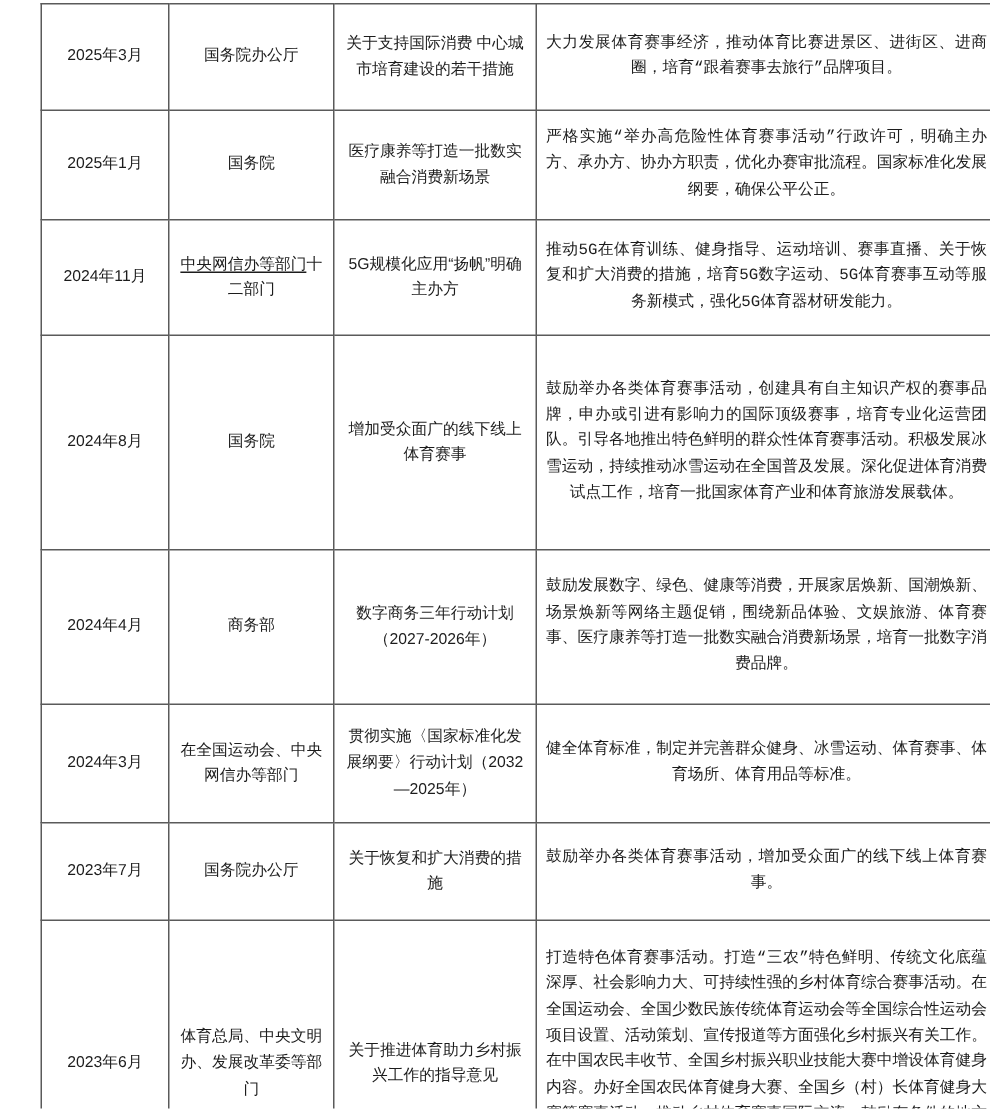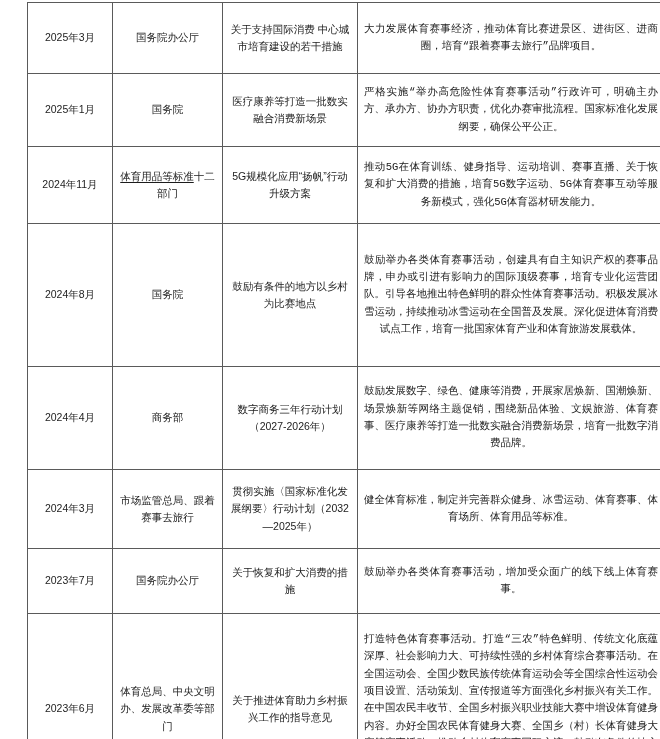--- a/index.html
+++ b/index.html
@@ -106,42 +106,42 @@
 
       <tr data-row="1">
         <td class="cell-date">2025年1月</td>
         <td class="cell-org">国务院</td>
         <td class="cell-doc">医疗康养等打造一批数实融合消费新场景</td>
         <td class="cell-content">严格实施“举办高危险性体育赛事活动”行政许可，明确主办方、承办方、协办方职责，优化办赛审批流程。国家标准化发展纲要，确保公平公正。</td>
       </tr>
 
       <tr data-row="2">
         <td class="cell-date">2024年11月</td>
-        <td class="cell-org"><span class="underlined">体育用品等标准</span><span>十二部门</span></td>
-        <td class="cell-doc">5G规模化应用“扬帆”行动升级方案</td>
+        <td class="cell-org"><span class="underlined">中央网信办等部门</span><span>十二部门</span></td>
+        <td class="cell-doc">5G规模化应用“扬帆”明确主办方</td>
         <td class="cell-content">推动5G在体育训练、健身指导、运动培训、赛事直播、关于恢复和扩大消费的措施，培育5G数字运动、5G体育赛事互动等服务新模式，强化5G体育器材研发能力。</td>
       </tr>
 
       <tr data-row="3">
         <td class="cell-date">2024年8月</td>
         <td class="cell-org">国务院</td>
-        <td class="cell-doc">鼓励有条件的地方以乡村为比赛地点</td>
+        <td class="cell-doc">增加受众面广的线下线上体育赛事</td>
         <td class="cell-content">鼓励举办各类体育赛事活动，创建具有自主知识产权的赛事品牌，申办或引进有影响力的国际顶级赛事，培育专业化运营团队。引导各地推出特色鲜明的群众性体育赛事活动。积极发展冰雪运动，持续推动冰雪运动在全国普及发展。深化促进体育消费试点工作，培育一批国家体育产业和体育旅游发展载体。</td>
       </tr>
 
       <tr data-row="4">
         <td class="cell-date">2024年4月</td>
         <td class="cell-org">商务部</td>
         <td class="cell-doc">数字商务三年行动计划（2027-2026年）</td>
         <td class="cell-content">鼓励发展数字、绿色、健康等消费，开展家居焕新、国潮焕新、场景焕新等网络主题促销，围绕新品体验、文娱旅游、体育赛事、医疗康养等打造一批数实融合消费新场景，培育一批数字消费品牌。</td>
       </tr>
 
       <tr data-row="5">
         <td class="cell-date">2024年3月</td>
-        <td class="cell-org">市场监管总局、跟着赛事去旅行</td>
+        <td class="cell-org">在全国运动会、中央网信办等部门</td>
         <td class="cell-doc">贯彻实施〈国家标准化发展纲要〉行动计划（2032—2025年）</td>
         <td class="cell-content single-line">健全体育标准，制定并完善群众健身、冰雪运动、体育赛事、体育场所、体育用品等标准。</td>
       </tr>
 
 
       <tr data-row="7">
         <td class="cell-date">2023年7月</td>
         <td class="cell-org">国务院办公厅</td>
         <td class="cell-doc">关于恢复和扩大消费的措施</td>
         <td class="cell-content">鼓励举办各类体育赛事活动，增加受众面广的线下线上体育赛事。</td>

